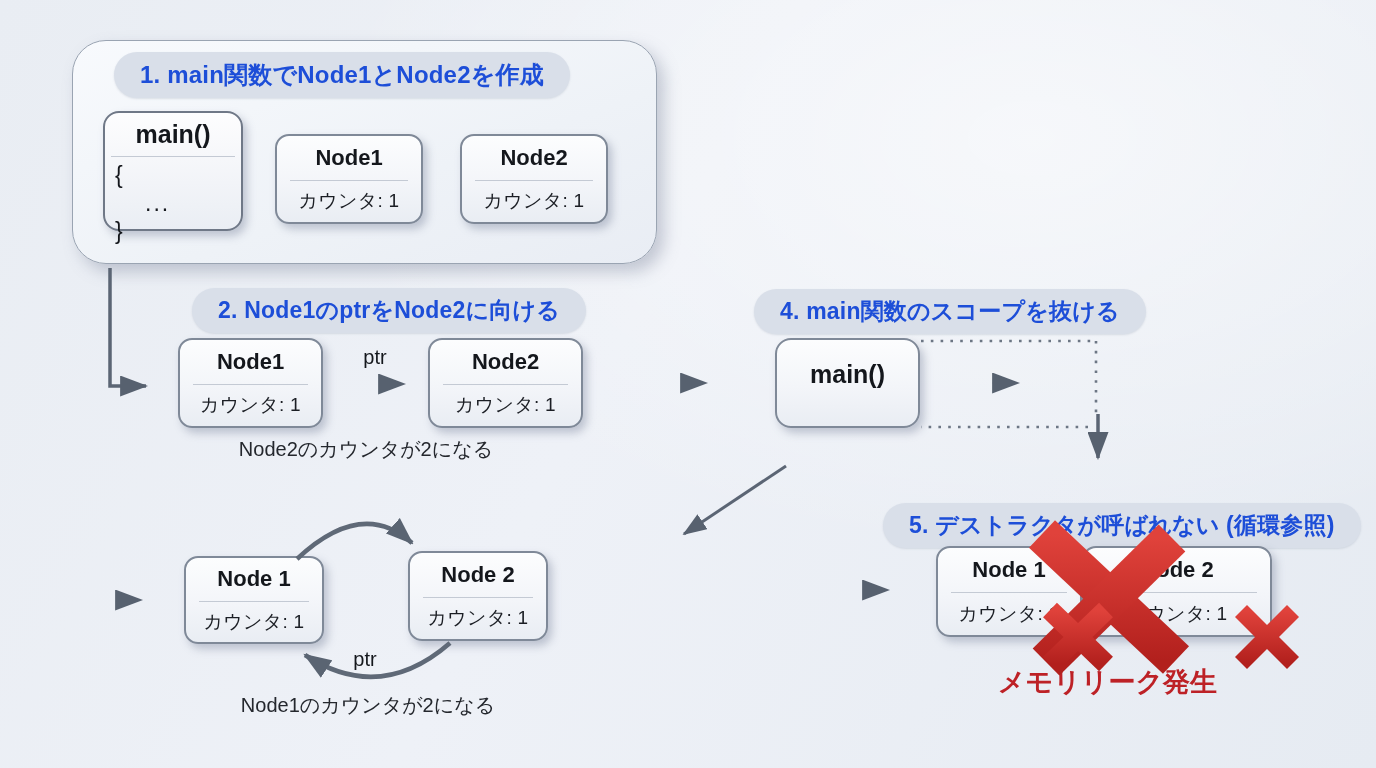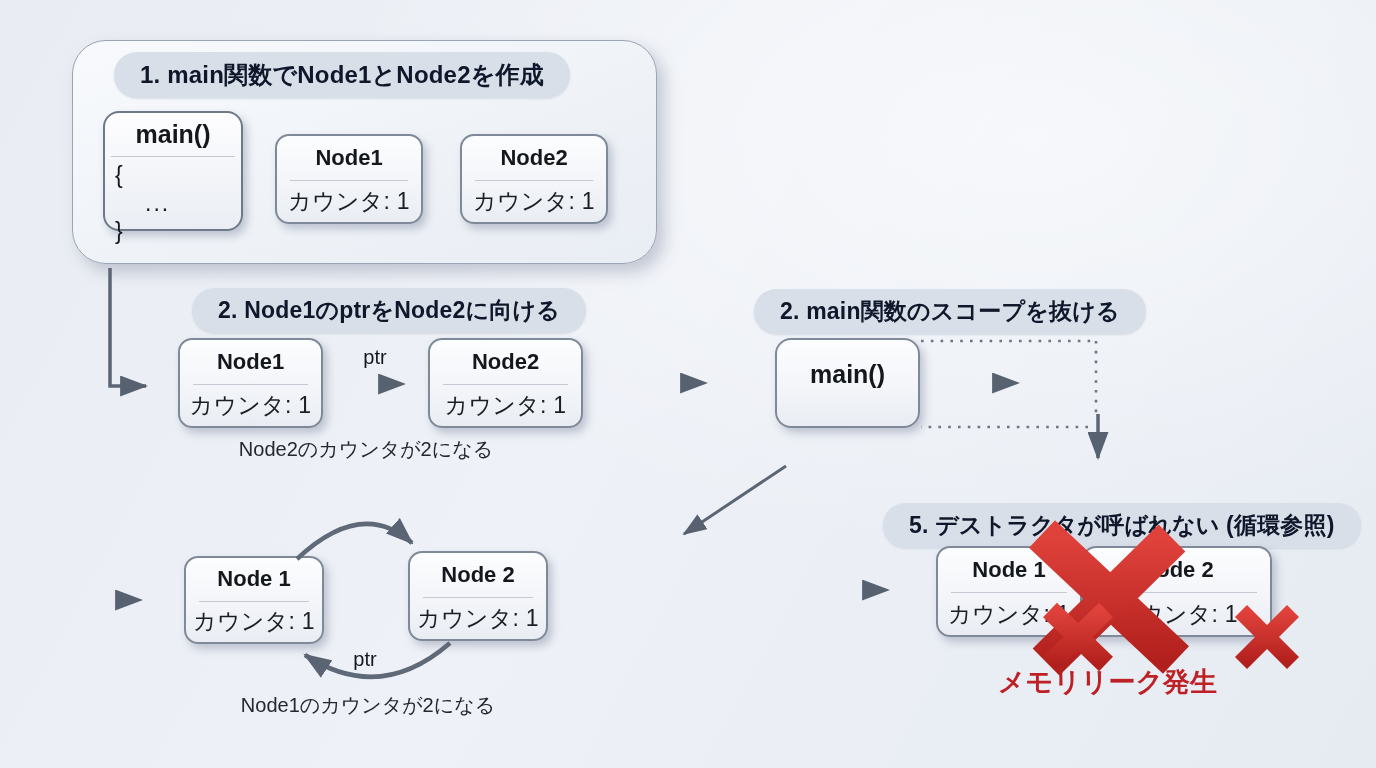--- a/index.html
+++ b/index.html
@@ -16,40 +16,40 @@
   .abs{position:absolute;}
   
   .big-container{
     border:1.5px solid #9aa4b2;border-radius:34px;
     background:linear-gradient(160deg,#f8fafd 0%,#eef2f7 60%,#e9edf4 100%);
     box-shadow:7px 8px 16px rgba(105,116,140,.35);
   }
   
   .pill{
     display:inline-block;background:#d9dfe9;border-radius:24px;
-    padding:7px 26px;font-weight:bold;font-size:23px;color:#0f172a;
+    padding:7px 26px;font-weight:bold;font-size:23px;color:#1d4ed8;
     white-space:nowrap;letter-spacing:.2px;
     box-shadow:0 1px 2px rgba(140,150,170,.25);
   }
   .pill.lg{font-size:24px;}
   
   .node{
     border:2px solid #7f8998;border-radius:14px;
     background:linear-gradient(180deg,#fcfdfe 0%,#f3f5f9 55%,#e9edf3 100%);
     box-shadow:4px 5px 9px rgba(108,119,144,.38);
     display:flex;flex-direction:column;box-sizing:border-box;
   }
   .node-title{
     flex:1.05;display:flex;align-items:center;justify-content:center;
     font-weight:bold;font-size:22px;color:#14171c;
   }
   .node-divider{height:1px;background:#c4cad4;margin:0 13px;}
   .node-counter{
     flex:1;display:flex;align-items:center;justify-content:center;
-    font-size:23px;font-weight:500;color:#1b1e24;letter-spacing:.3px;
+    font-size:19px;font-weight:500;color:#1b1e24;letter-spacing:.3px;
   }
   
   .main-box{
     border:2px solid #6f7887;border-radius:16px;
     background:linear-gradient(180deg,#fdfdfe 0%,#f2f4f8 60%,#eaeef4 100%);
     box-shadow:4px 5px 9px rgba(108,119,144,.38);
     box-sizing:border-box;
   }
   .mb-title{font-weight:bold;font-size:25px;color:#14171c;text-align:center;padding-top:7px;}
   .mb-divider{height:1px;background:#c4cad4;margin:7px 6px 4px 6px;}
@@ -109,21 +109,21 @@
     <div class="node-counter">カウンタ: 1</div>
   </div>
   <div class="abs ptr-label" style="left:330px;top:346px;width:90px;">ptr</div>
   <div class="abs node" style="left:428px;top:338px;width:155px;height:90px;">
     <div class="node-title">Node2</div>
     <div class="node-divider"></div>
     <div class="node-counter">カウンタ: 1</div>
   </div>
   <div class="abs caption" style="left:216px;top:436px;width:300px;">Node2のカウンタが2になる</div>
 
-  <div class="abs pill" style="left:754px;top:289px;">2. main関数のスコープを抜ける</div>
+  <div class="abs pill" style="left:754px;top:289px;">4. main関数のスコープを抜ける</div>
   <div class="abs main-box4" style="left:775px;top:338px;width:145px;height:90px;">
     <span>main()</span>
   </div>
 
 
   <div class="abs node" style="left:184px;top:556px;width:140px;height:88px;">
     <div class="node-title">Node 1</div>
     <div class="node-divider"></div>
     <div class="node-counter">カウンタ: 1</div>
   </div>

